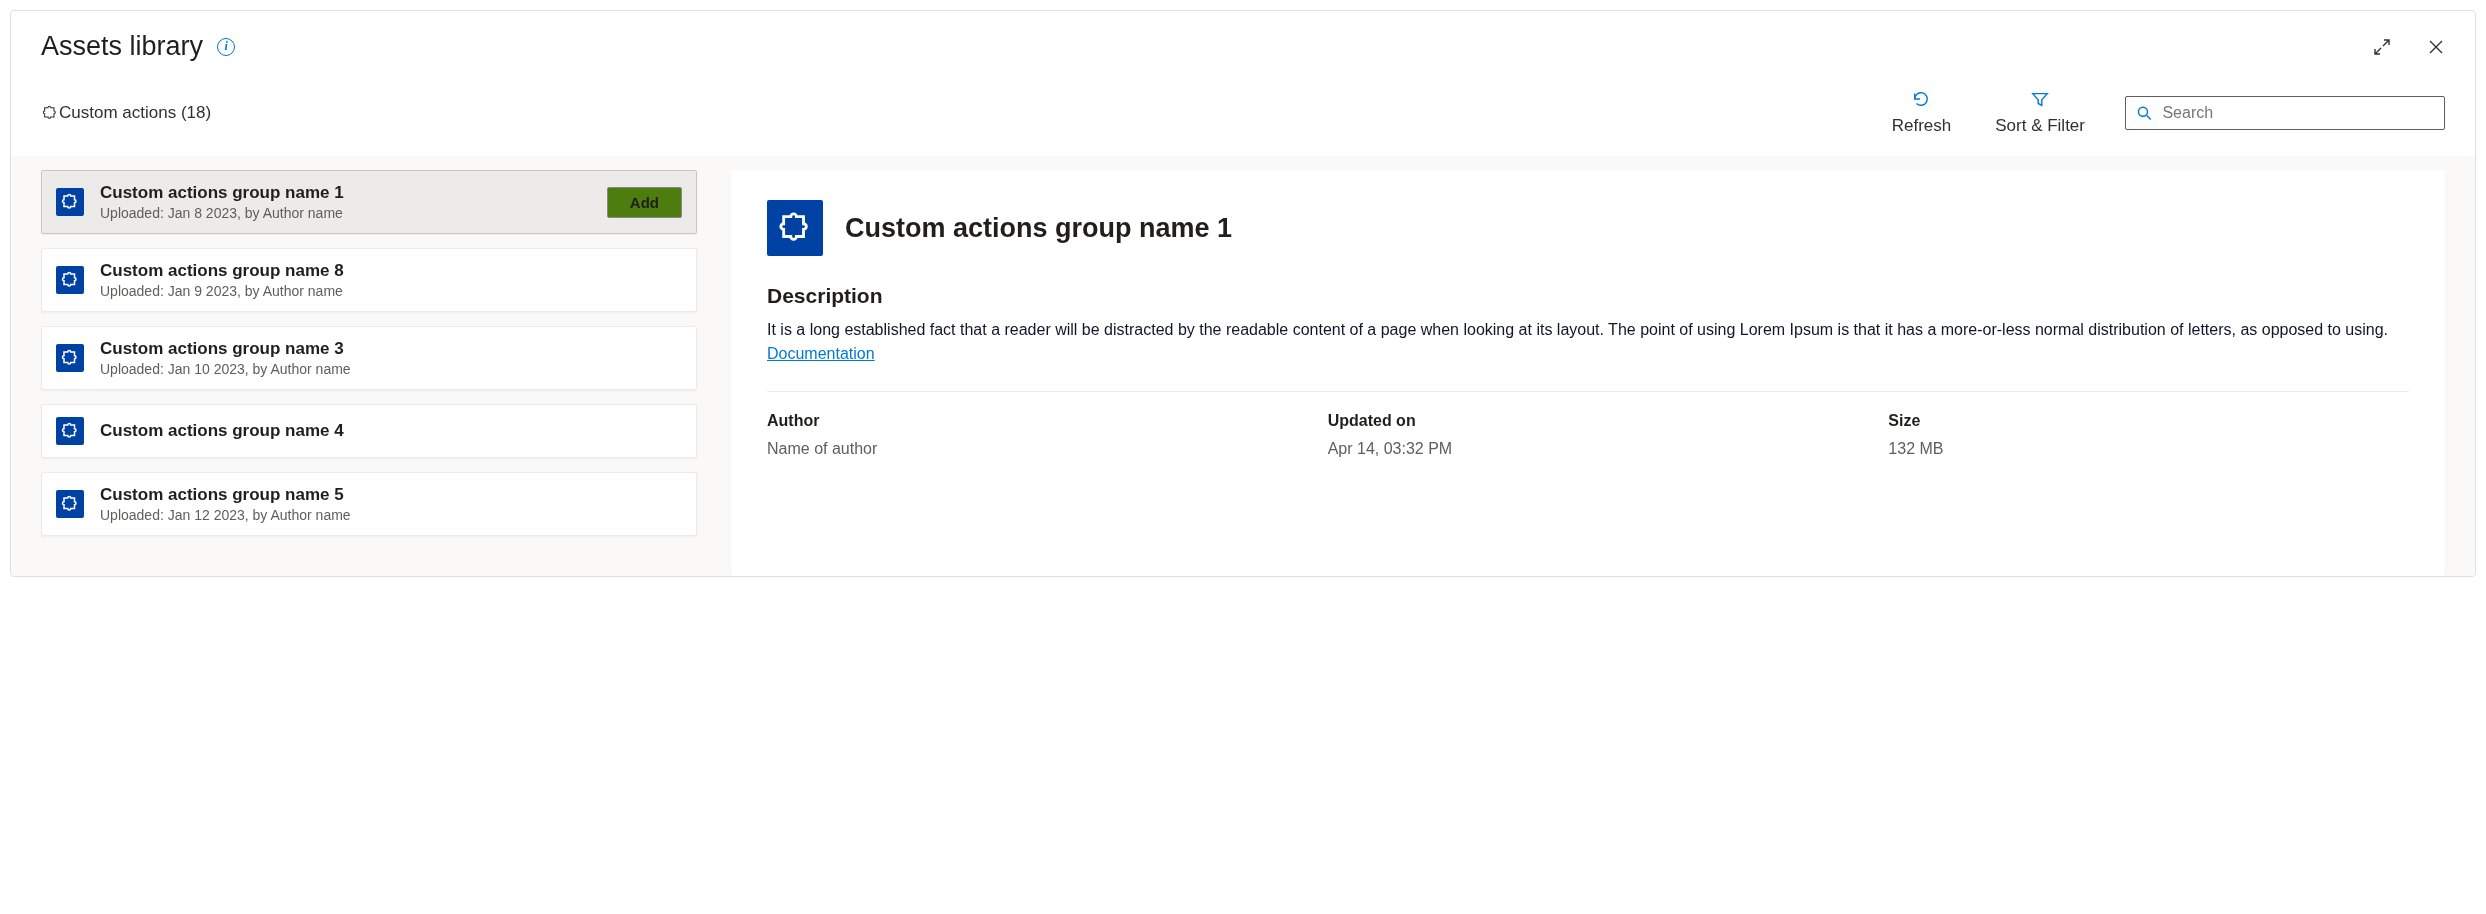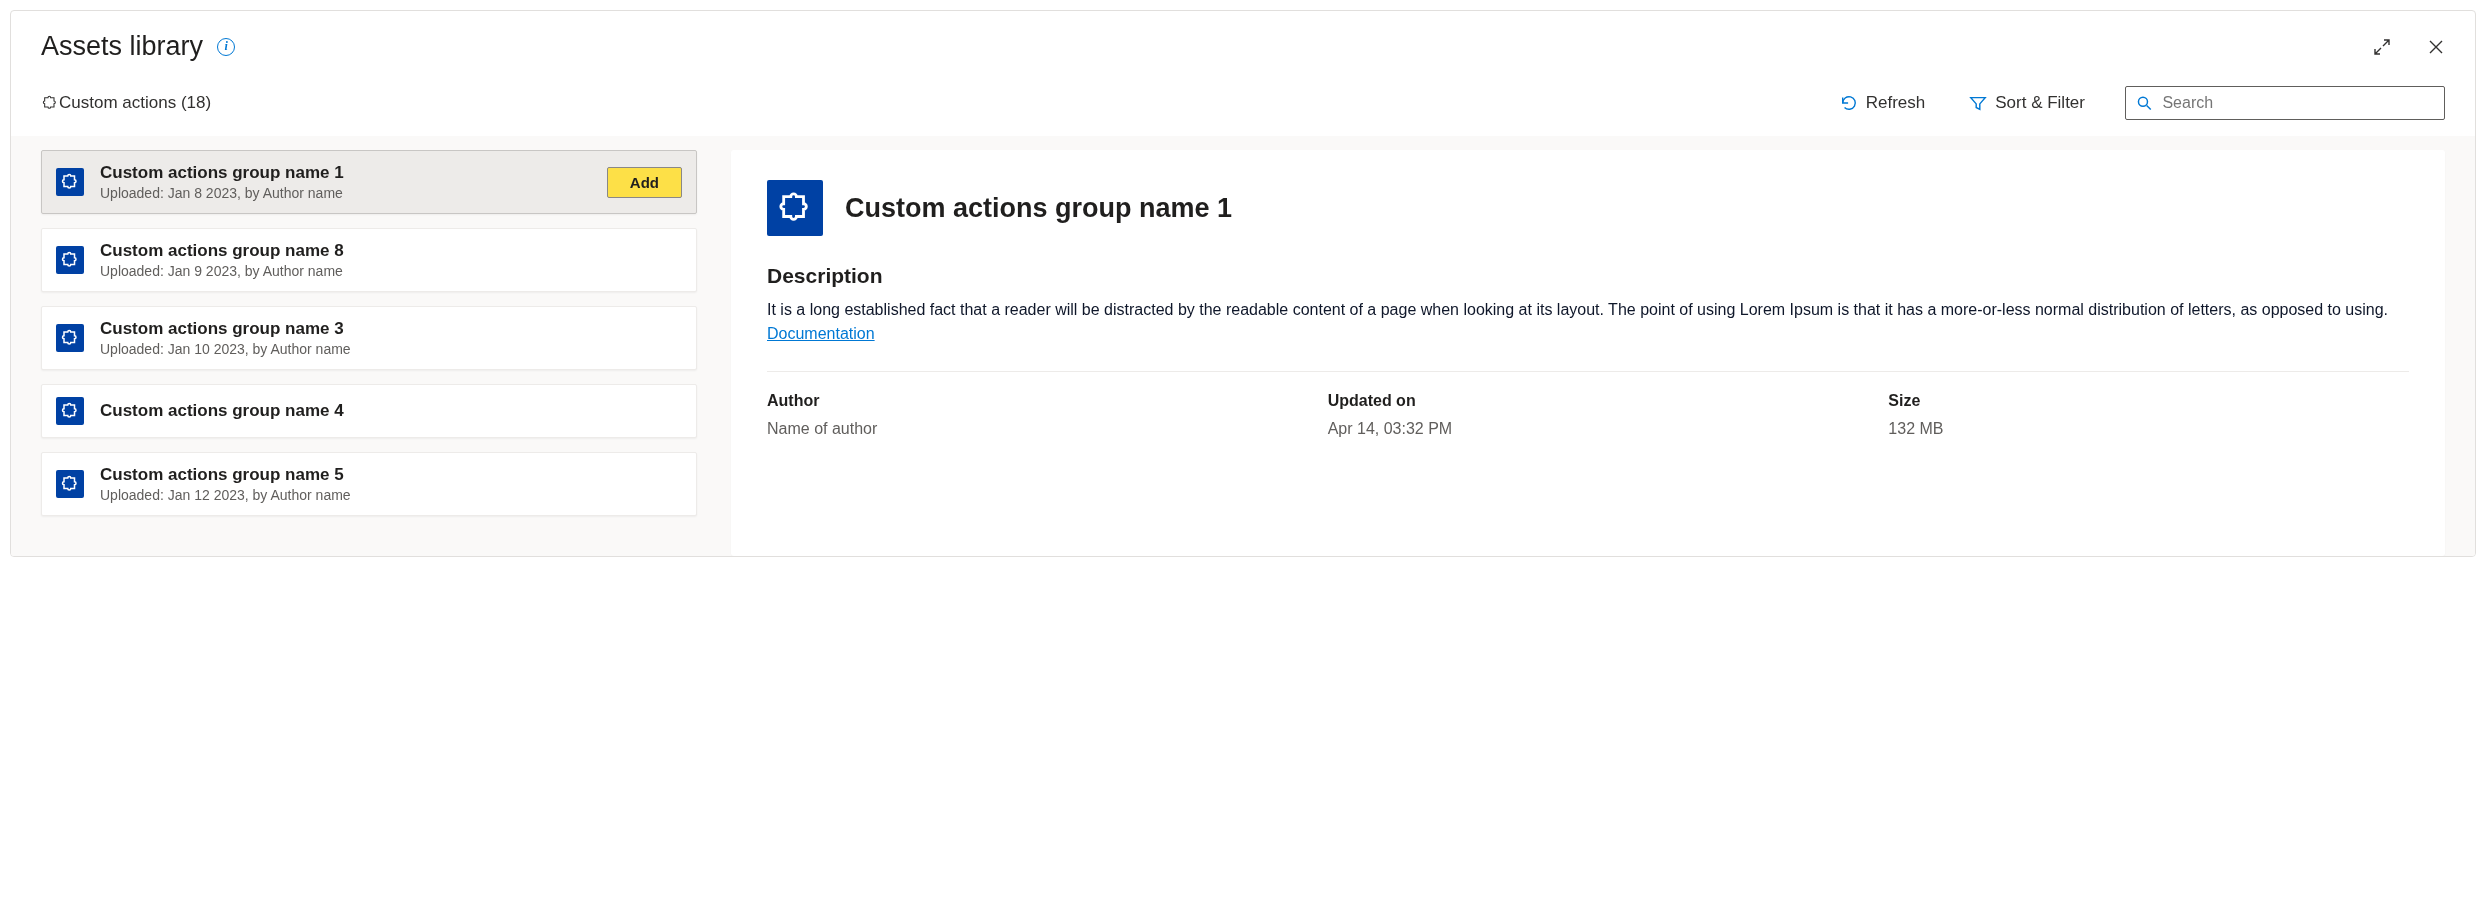--- a/index.html
+++ b/index.html
@@ -70,20 +70,21 @@
     .toolbar-spacer { flex: 1; }
     .cmd {
       display: flex;
       align-items: center;
       gap: 8px;
       color: #323130;
       font-size: 17px;
       cursor: pointer;
       padding: 4px 6px;
       margin-left: 22px;
+      flex-direction: column;
     }
     .cmd svg { color:#0078d4; }
     .search-box {
       display: flex;
       align-items: center;
       border: 1px solid #605e5c;
       border-radius: 2px;
       padding: 8px 10px;
       width: 320px;
       height: 34px;
@@ -139,21 +140,21 @@
       font-weight: 600;
       color: #201f1e;
     }
     .card-sub {
       font-size: 14px;
       color: #605e5c;
       margin-top: 2px;
     }
     .add-btn {
       border: 1px solid #8a8886;
-      background: #fde047;
+      background: #4d7c0f;
       padding: 6px 22px;
       font-size: 15px;
       font-weight: 600;
       border-radius: 2px;
       cursor: pointer;
       color: #201f1e;
     }
     .detail-pane {
       flex: 1;
       background: #fff;

